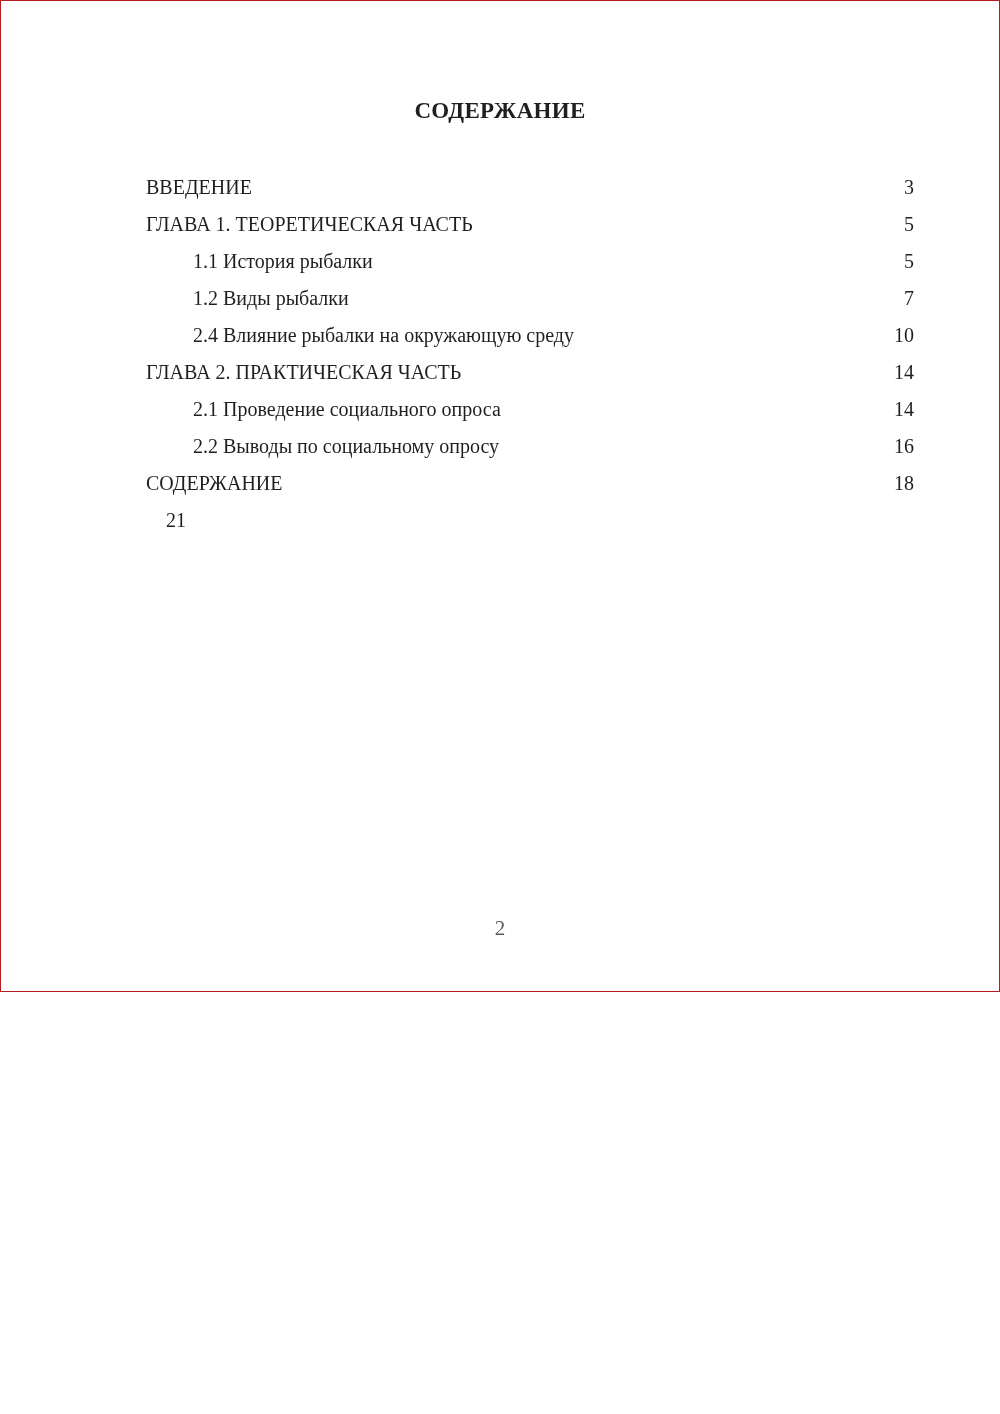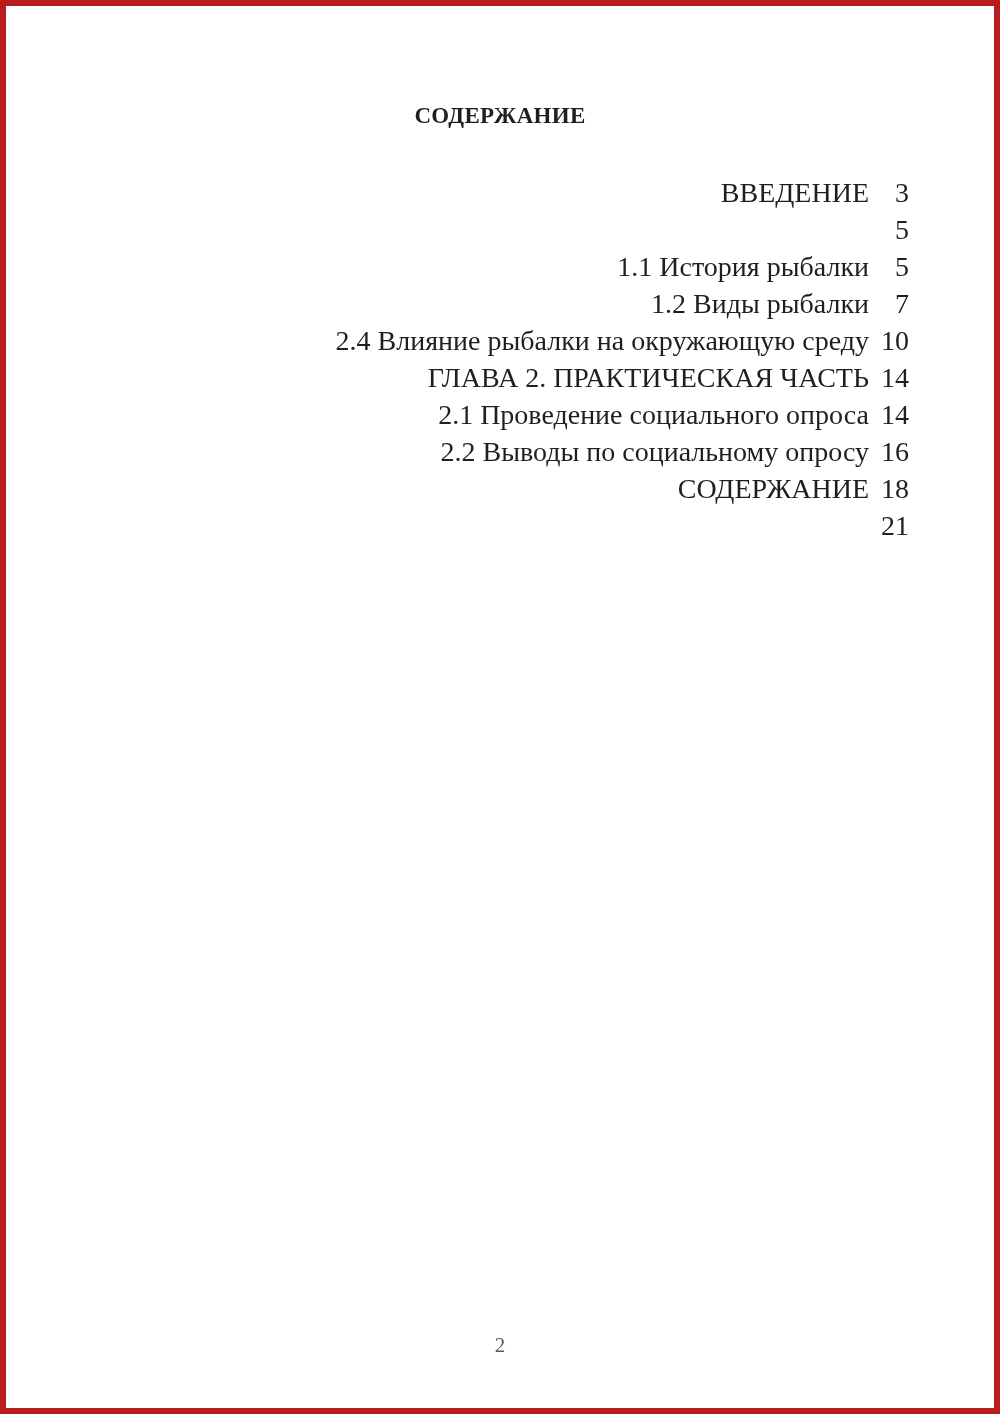--- a/index.html
+++ b/index.html
@@ -3,45 +3,45 @@
 <meta charset="utf-8">
 <style>
   html, body {
     margin: 0;
     padding: 0;
     background: #ffffff;
   }
   .page {
     position: relative;
     width: 1000px;
-    height: 1414px;
+    height: 992px;
     box-sizing: border-box;
     background: #ffffff;
-    border: 6px solid #b91c1c;
+    border: 1px solid #b91c1c;
     font-family: "Liberation Serif", serif;
     color: #1f1f1f;
     overflow: hidden;
   }
   .doc-title {
     padding-top: 97px;
     text-align: center;
     font-size: 23px;
     font-weight: bold;
     letter-spacing: 0.3px;
   }
   .toc {
     margin-top: 45px;
     padding-left: 145px;
     padding-right: 85px;
   }
   .toc-row {
     display: flex;
-    justify-content: flex-end;
+    justify-content: space-between;
     align-items: baseline;
-    font-size: 28px;
+    font-size: 20px;
     line-height: 37px;
   }
   .toc-row.level-1 .toc-label {
     padding-left: 47px;
   }
   .toc-page-num {
     min-width: 40px;
     text-align: right;
   }
   .page-footer {
@@ -59,20 +59,21 @@
 
 <div class="page">
   <div class="doc-title">СОДЕРЖАНИЕ</div>
 
   <div class="toc" id="toc-list">
       <div class="toc-row level-0">
         <span class="toc-label">ВВЕДЕНИЕ</span>
         <span class="toc-page-num">3</span>
       </div>
       <div class="toc-row level-0">
+        <span class="toc-label">ГЛАВА 1. ТЕОРЕТИЧЕСКАЯ ЧАСТЬ</span>
         <span class="toc-page-num">5</span>
       </div>
       <div class="toc-row level-1">
         <span class="toc-label">1.1 История рыбалки</span>
         <span class="toc-page-num">5</span>
       </div>
       <div class="toc-row level-1">
         <span class="toc-label">1.2 Виды рыбалки</span>
         <span class="toc-page-num">7</span>
       </div>

